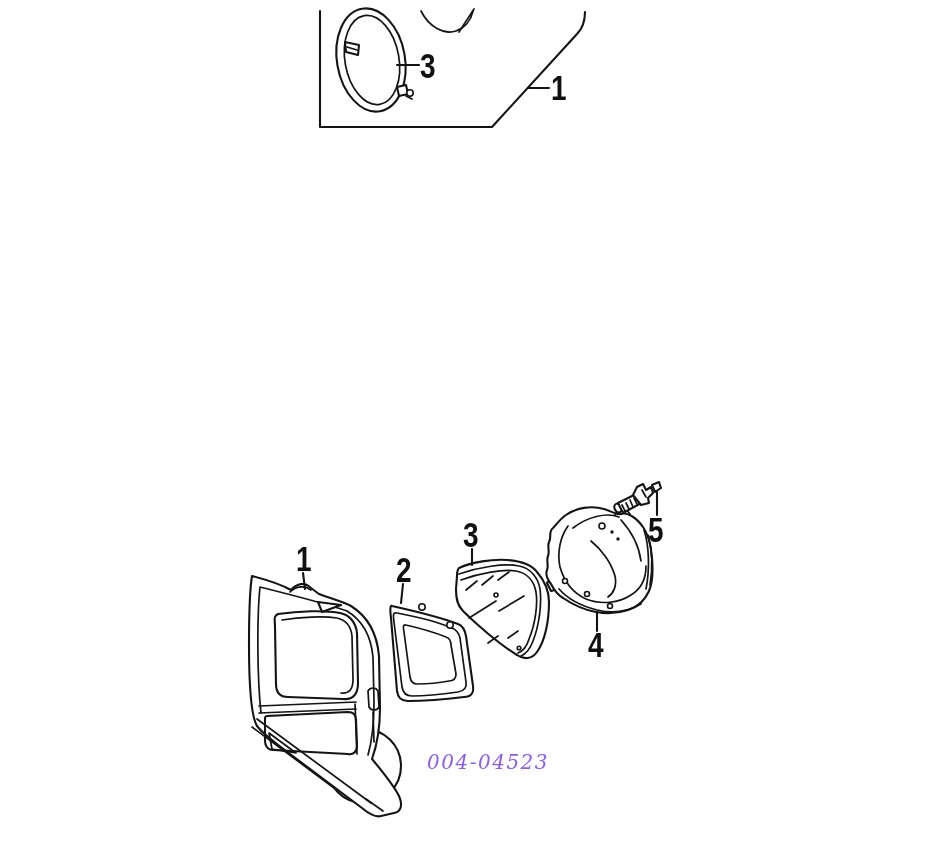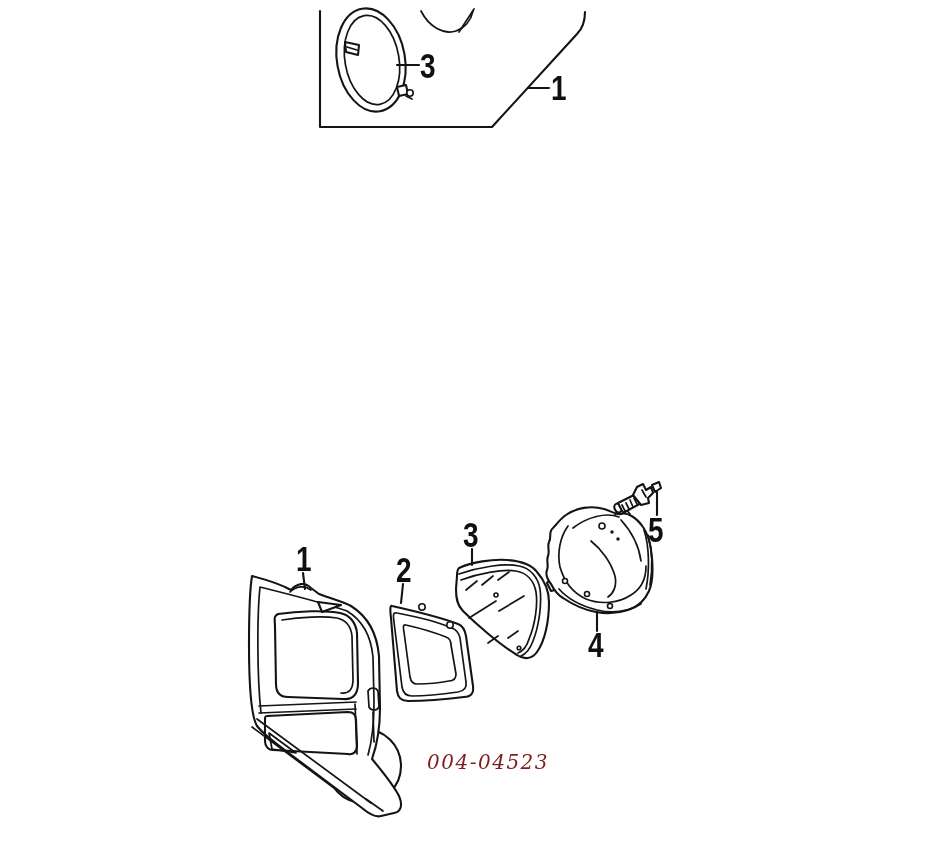--- a/index.html
+++ b/index.html
@@ -13,21 +13,21 @@
   .ln-thin{fill:none;stroke:#141414;stroke-width:1.7;stroke-linecap:round;stroke-linejoin:round;}
   .ln-fill{fill:#ffffff;stroke:#141414;stroke-width:2.1;stroke-linecap:round;stroke-linejoin:round;}
   .dot{fill:#141414;stroke:none;}
   .hole{fill:#ffffff;stroke:#141414;stroke-width:1.6;}
   .callout{
     position:absolute;color:#101010;font-weight:bold;font-size:35px;line-height:1;
     transform:scaleX(0.8);transform-origin:left top;user-select:none;
     font-family:"Liberation Sans",sans-serif;
   }
   .figcode{
-    position:absolute;left:427px;top:750px;color:#7f1d1d;font-style:italic;
+    position:absolute;left:427px;top:750px;color:#8b5cf6;font-style:italic;
     font-size:20px;letter-spacing:1.5px;font-family:"DejaVu Serif",serif;
   }
 </style>
 </head>
 <body>
 
 <div class="stage">
 
   <svg class="diagram-svg" width="935" height="852" viewBox="0 0 935 852">
 

